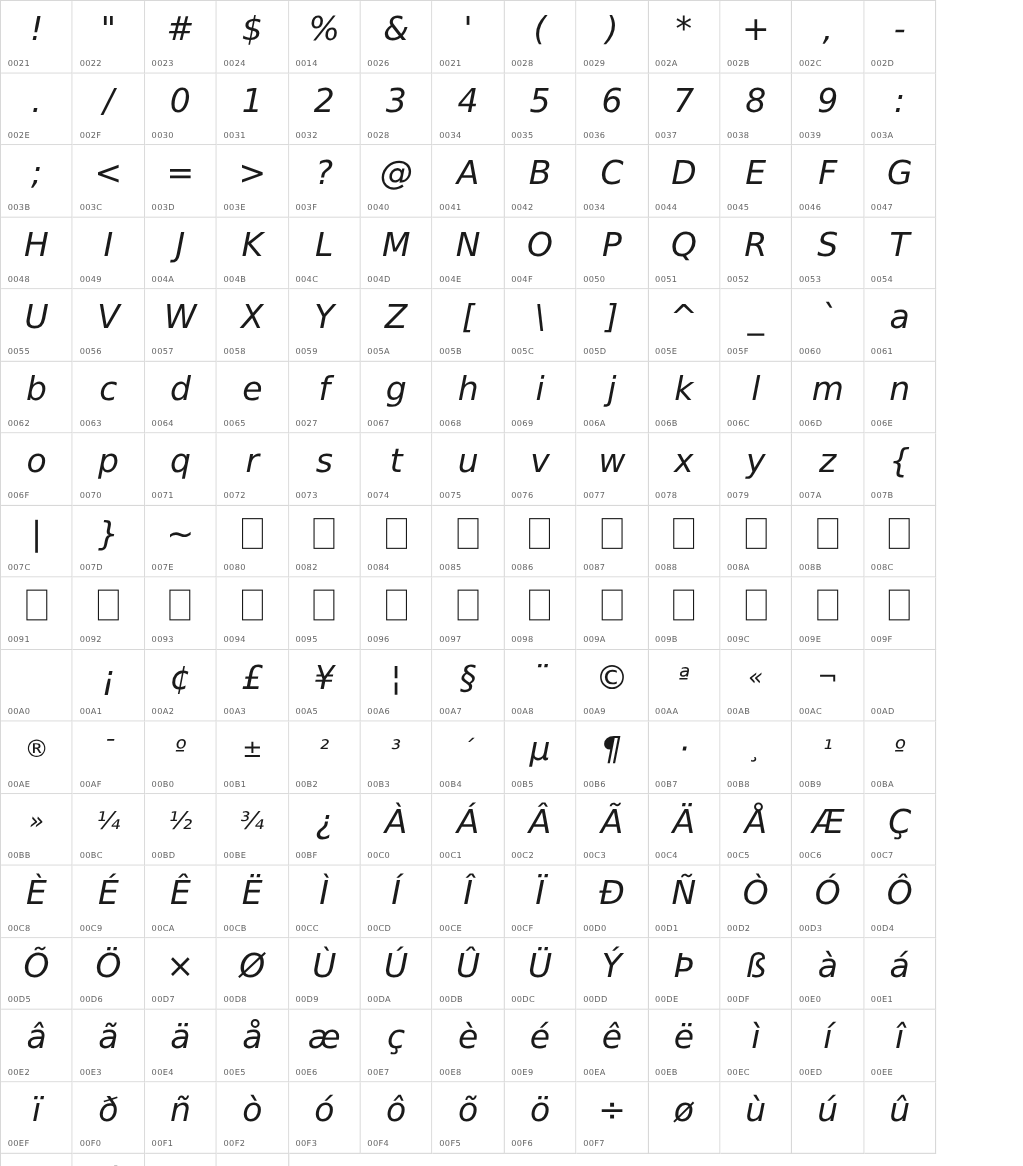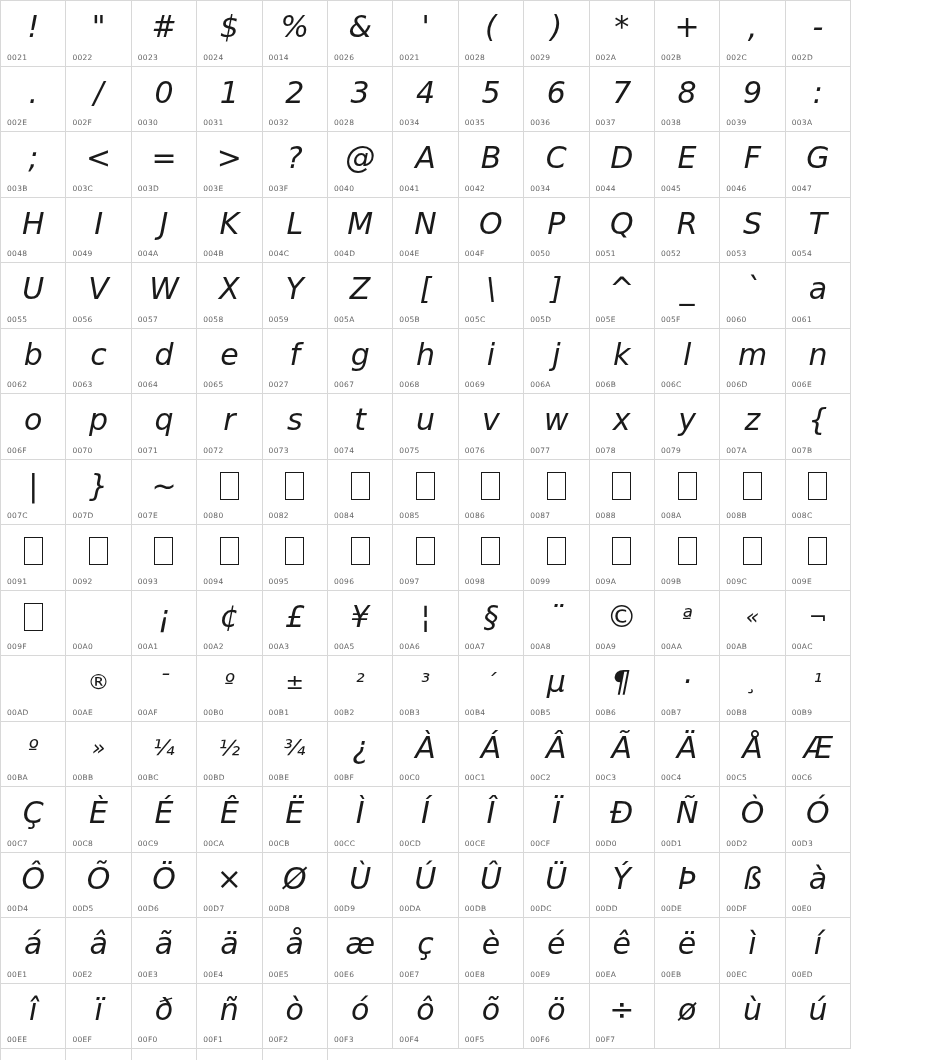--- a/index.html
+++ b/index.html
@@ -513,24 +513,20 @@
     <div class="cell">
       <div class="glyph"><span class="notdef"></span></div>
       <div class="code">0097</div>
     </div>
     <div class="cell">
       <div class="glyph"><span class="notdef"></span></div>
       <div class="code">0098</div>
     </div>
     <div class="cell">
       <div class="glyph"><span class="notdef"></span></div>
-      <div class="code">0099</div>
-    </div>
-    <div class="cell">
-      <div class="glyph"><span class="notdef"></span></div>
       <div class="code">009A</div>
     </div>
     <div class="cell">
       <div class="glyph"><span class="notdef"></span></div>
       <div class="code">009B</div>
     </div>
     <div class="cell">
       <div class="glyph"><span class="notdef"></span></div>
       <div class="code">009C</div>
     </div>

